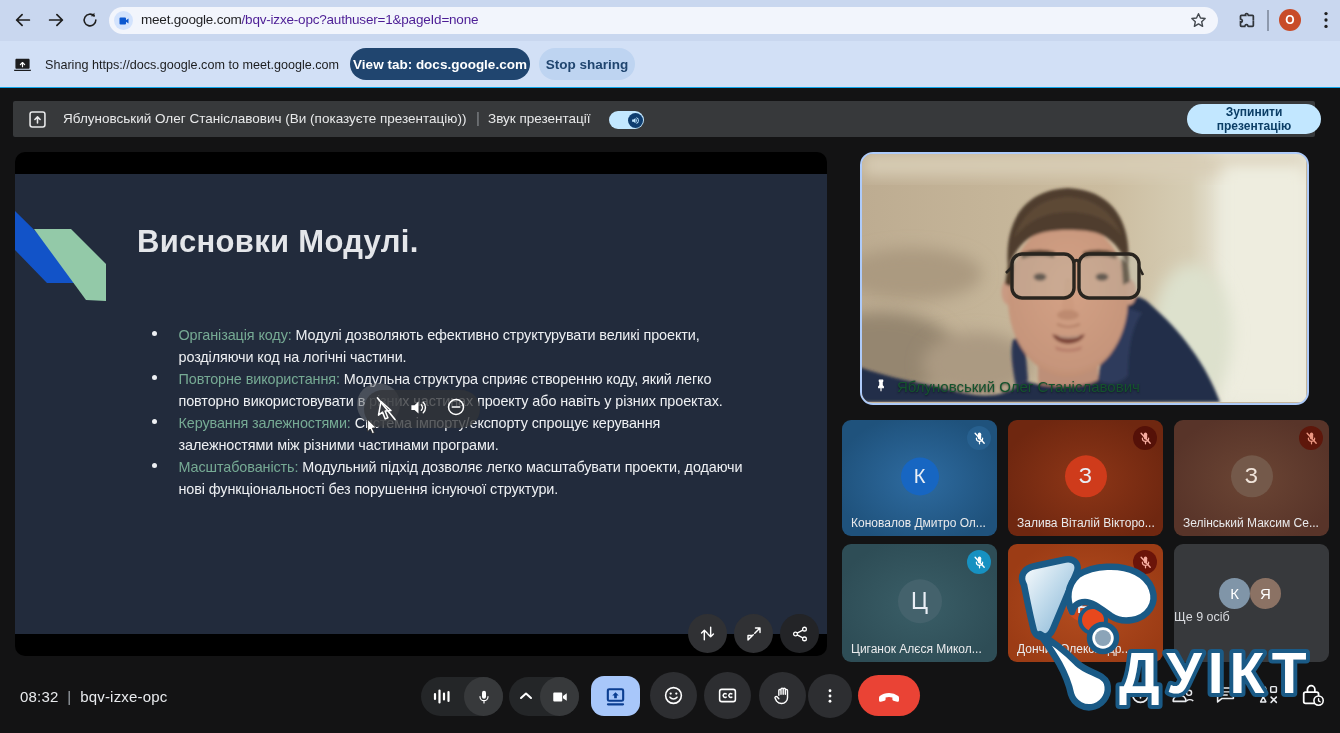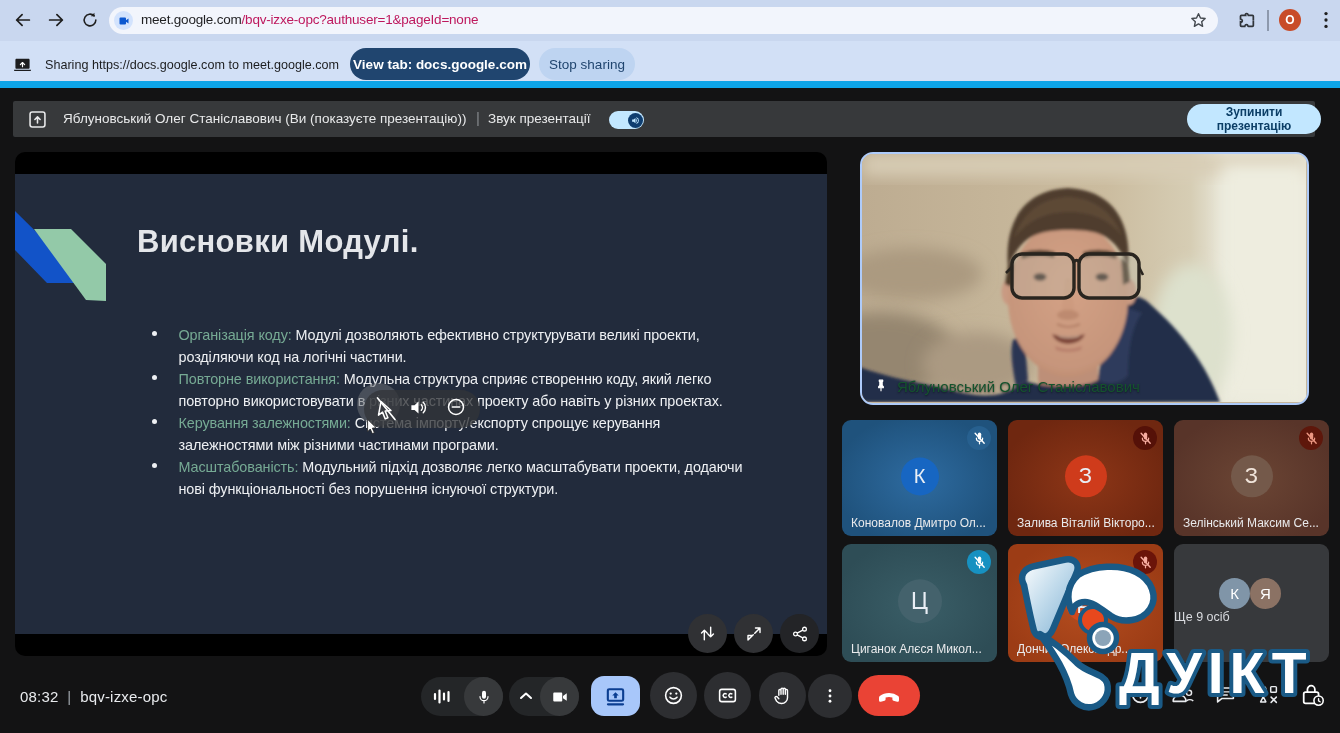--- a/index.html
+++ b/index.html
@@ -3,26 +3,26 @@
 <style>
 *{margin:0;padding:0;box-sizing:border-box}
 html,body{width:1340px;height:733px;overflow:hidden;background:#131314;font-family:"Liberation Sans",sans-serif}
 .abs{position:absolute}
 #page{position:relative;width:1340px;height:733px}
 
 #topbar{position:absolute;left:0;top:0;width:1340px;height:41px;background:#c9d7ef}
 #omni{position:absolute;left:109px;top:7px;width:1109px;height:27px;border-radius:14px;background:#f2f5fc;display:flex;align-items:center}
 #chip{position:absolute;left:5px;top:4px;width:19px;height:19px;border-radius:10px;background:#d3e3fd;display:flex;align-items:center;justify-content:center}
 #url{position:absolute;left:32px;top:5px;font-size:13.5px;color:#1f1f21;white-space:nowrap;letter-spacing:-.2px}
-#url .gray{color:#be185d}
+#url .gray{color:#4c1d95}
 #avat{position:absolute;left:1279px;top:9px;width:22px;height:22px;border-radius:11px;background:#c84b28;color:#fff;font-size:12px;font-weight:bold;display:flex;align-items:center;justify-content:center}
-#sharebar{position:absolute;left:0;top:41px;width:1340px;height:47px;background:#d2e0f6;border-bottom:7px solid #0ea5e9}
+#sharebar{position:absolute;left:0;top:41px;width:1340px;height:47px;background:#d2e0f6;border-bottom:1px solid #0ea5e9}
 #sharetxt{position:absolute;left:45px;top:17px;font-size:12.6px;color:#1c1d1f;font-weight:400}
 .btn1{position:absolute;left:350px;top:48px;width:180px;height:32px;border-radius:16px;background:#20456f;color:#fff;font-size:13.5px;font-weight:bold;display:flex;align-items:center;justify-content:center}
-.btn2{position:absolute;left:539px;top:48px;width:96px;height:32px;border-radius:16px;background:#bed4f1;color:#20456f;font-size:13.5px;font-weight:normal;display:flex;align-items:center;justify-content:center}
+.btn2{position:absolute;left:539px;top:48px;width:96px;height:32px;border-radius:16px;background:#bed4f1;color:#20456f;font-size:13.5px;font-weight:bold;display:flex;align-items:center;justify-content:center}
 
 #meet{position:absolute;left:0;top:88px;width:1340px;height:645px;background:#131314}
 #mhead{position:absolute;left:13px;top:13px;width:1302px;height:36px;background:#37393b;border-radius:2px;color:#e8e9ea}
 #mhead .t1{position:absolute;left:50px;top:10px;font-size:13.5px}
 #mhead .sep{position:absolute;left:463px;top:8px;color:#85888b;font-size:15px}
 #mhead .t2{position:absolute;left:475px;top:10px;font-size:13.5px}
 #toggle{position:absolute;left:596px;top:10px;width:35px;height:18px;border-radius:9px;background:#c2e7ff}
 #knob{position:absolute;right:1.5px;top:1.5px;width:15px;height:15px;border-radius:8px;background:#0f3e70;display:flex;align-items:center;justify-content:center}
 #stopbtn{position:absolute;left:1174px;top:3px;width:134px;height:30px;border-radius:15px;background:#c2e7ff;color:#0c3e66;font-size:12px;font-weight:bold;text-align:center;line-height:13.5px;padding-top:2px}
 

